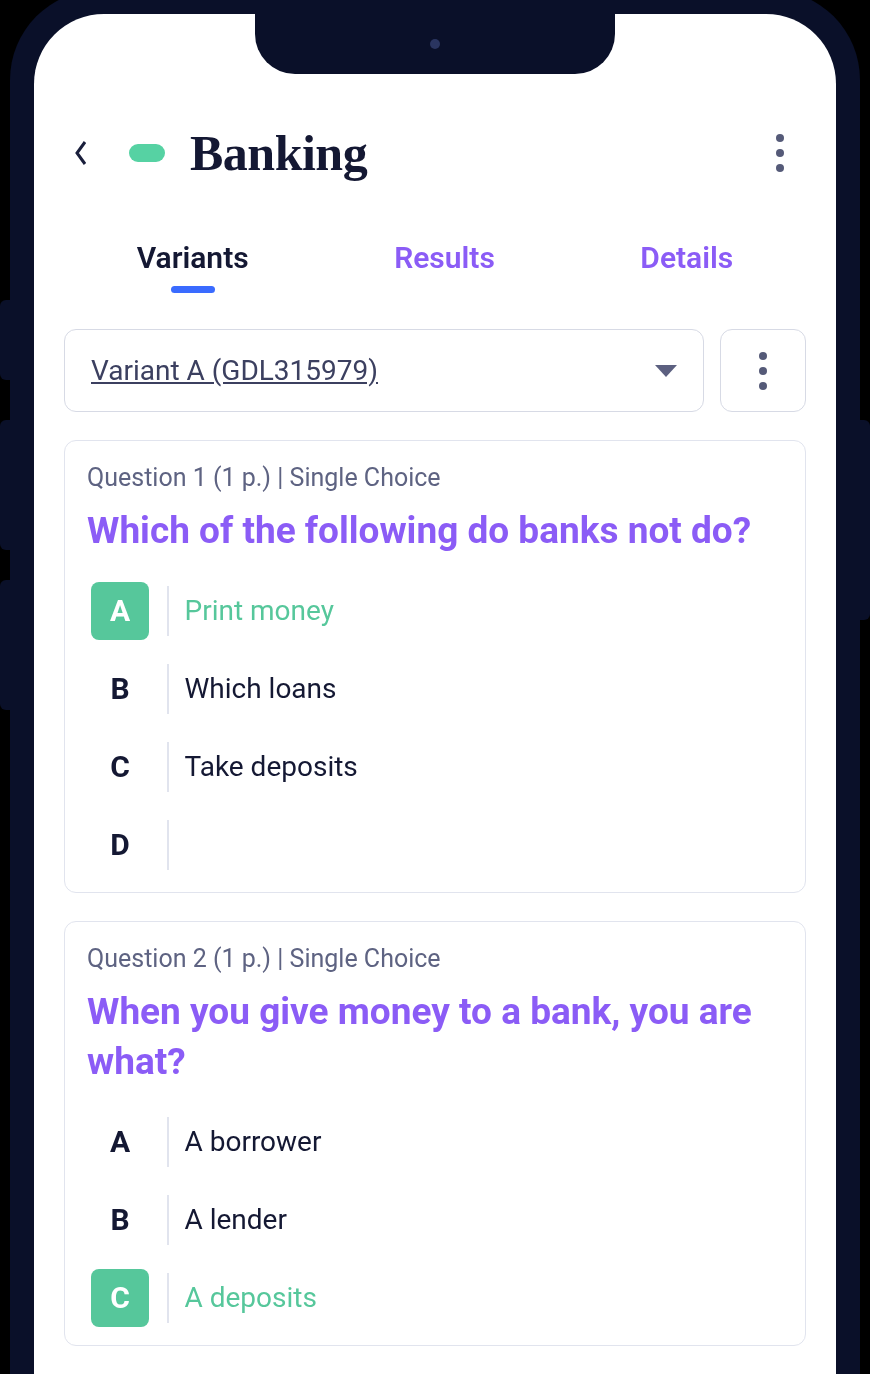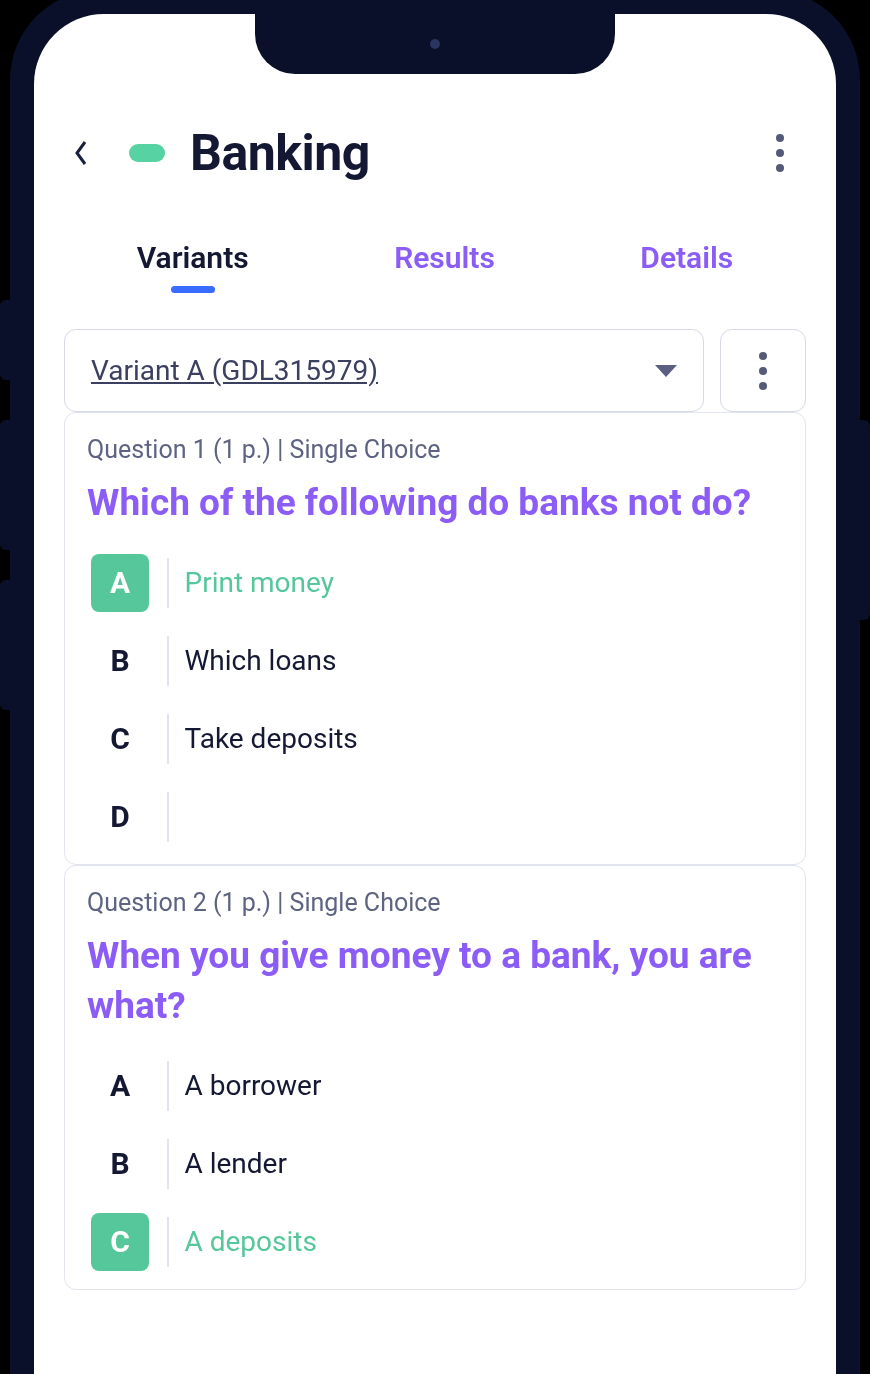--- a/index.html
+++ b/index.html
@@ -53,20 +53,21 @@
   .content {
     padding: 100px 30px 0 30px;
     height: 100%;
     overflow: hidden;
   }
   .header {
     display: flex;
     align-items: center;
     gap: 25px;
     padding: 10px 6px 30px 6px;
+    font-family: Liberation Serif, serif;
   }
   .back-icon {
     width: 22px;
     height: 38px;
     display: flex;
     align-items: center;
     justify-content: center;
     cursor: pointer;
   }
   .back-icon svg { stroke: #1a1f3c; stroke-width: 3; fill: none; }
@@ -157,20 +158,21 @@
     border-radius: 12px;
     display: flex;
     align-items: center;
     justify-content: center;
     cursor: pointer;
   }
   .question-card {
     border: 1.5px solid #e1e4ee;
     border-radius: 12px;
     padding: 22px 22px 8px 22px;
+    margin-top: 28px;
   }
   .q-meta {
     font-size: 25px;
     color: #5e6382;
     margin-bottom: 14px;
   }
   .q-text {
     font-size: 37px;
     font-weight: 700;
     color: #8b5cf6;

